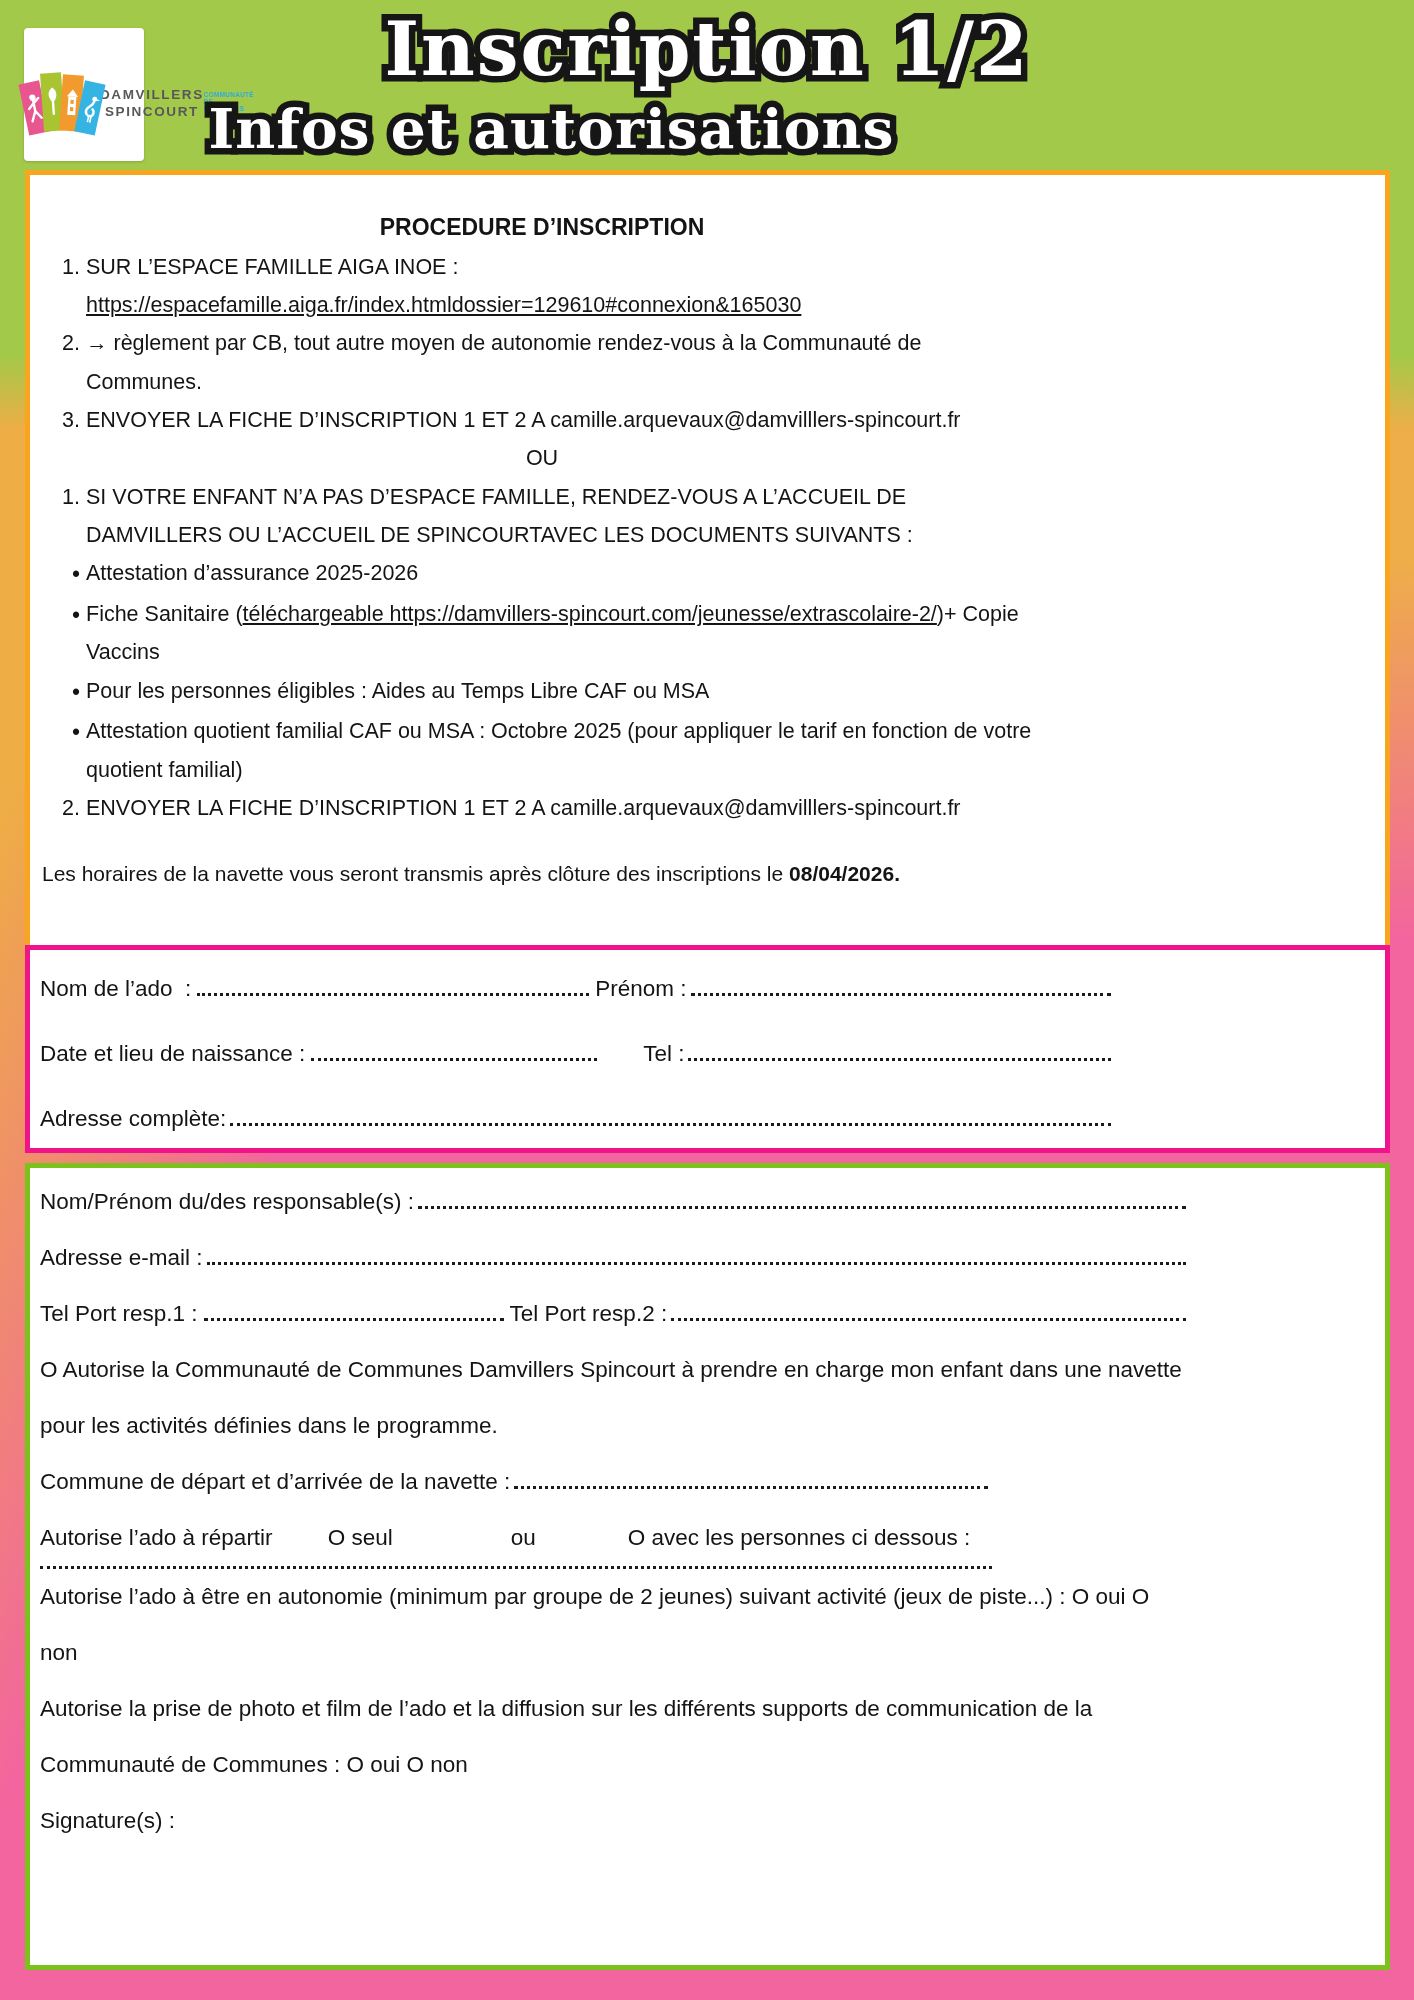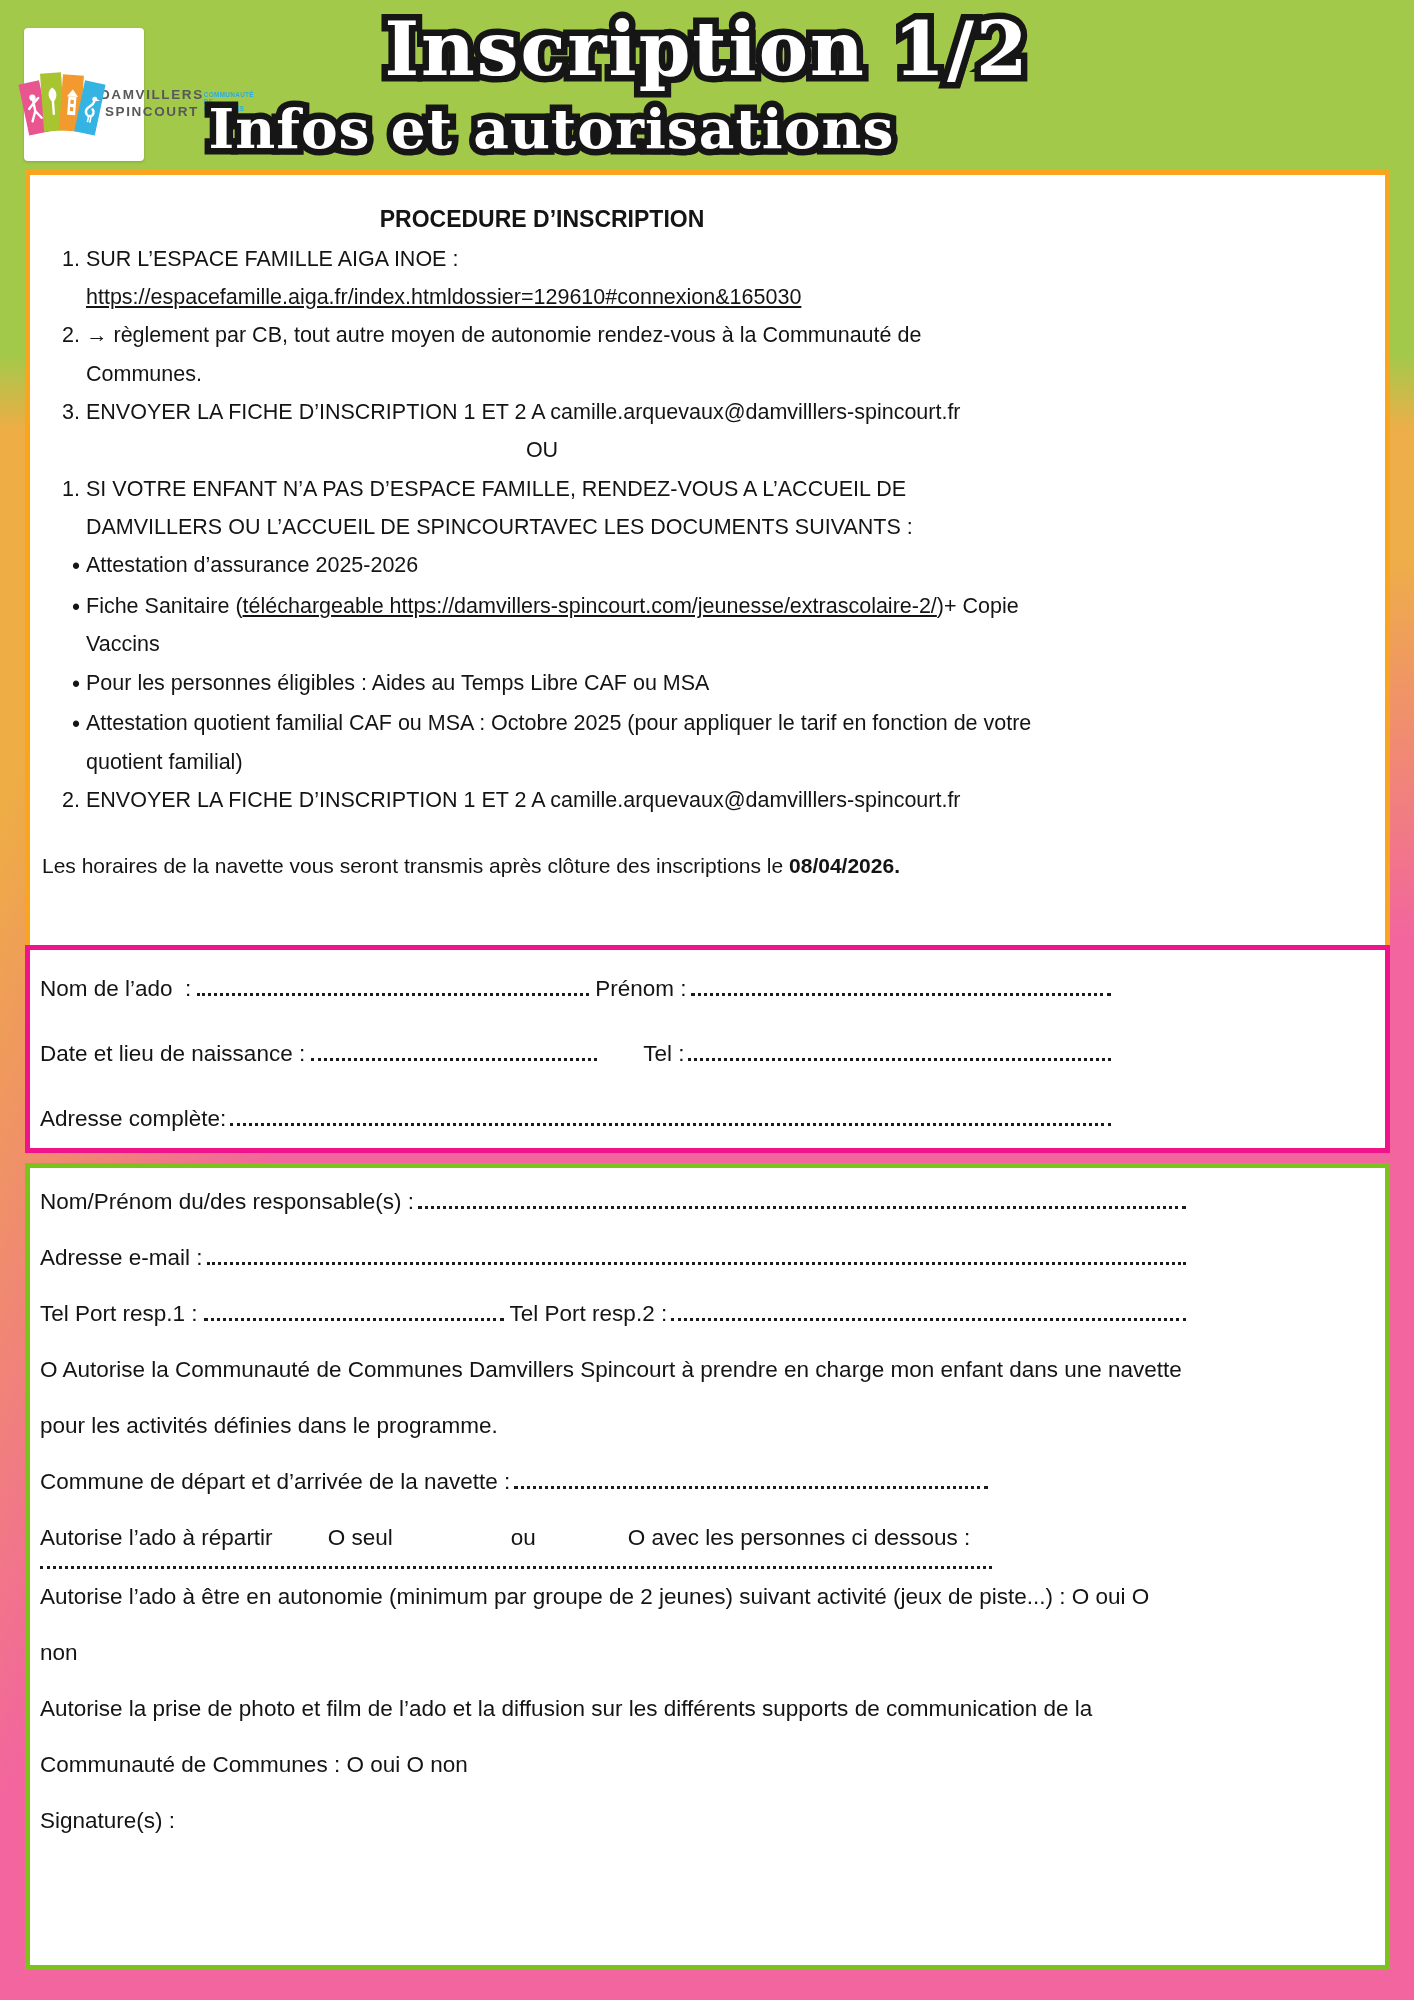--- a/index.html
+++ b/index.html
@@ -32,21 +32,21 @@
     color:#161616; -webkit-text-stroke:13px #161616;
     text-shadow:5px 6px 0 #161616, -3px 3px 0 #161616, 3px -3px 0 #161616, -3px -3px 0 #161616;
   }
   .main-title{ position:absolute; top:6px; left:0; width:100%; text-align:center;
     font-family:"DejaVu Serif", serif; font-weight:bold; font-size:74px; letter-spacing:2px; }
   .sub-title{ position:absolute; top:96px; left:0; width:78%; text-align:center;
     font-family:"DejaVu Serif", serif; font-weight:bold; font-size:55px; letter-spacing:1px; }
 
   
   .box{ position:absolute; left:25px; width:1365px; background:#fff; }
-  .box-procedure{ top:170px; height:936px; border:5px solid #F9A51F; padding:24px 18px 0 12px; }
+  .box-procedure{ top:170px; height:936px; border:5px solid #F9A51F; padding:32px 18px 0 12px; }
   .box-child    { top:945px; height:208px; border:5px solid #F0148C; padding:6px 0 8px 10px; }
   .box-guardian { top:1163px; height:807px; border:5px solid #7CC21C; padding:6px 0 0 10px; }
 
   
   .proc-inner{ width:1000px; font-size:21.5px; line-height:1.78; }
   .proc-title{ text-align:center; font-weight:bold; font-size:23px; }
   .proc-item{ display:flex; }
   .marker{ flex:0 0 38px; text-align:right; }
   .marker.bullet{ font-size:23px; }
   .content{ flex:1; padding-left:6px; }

